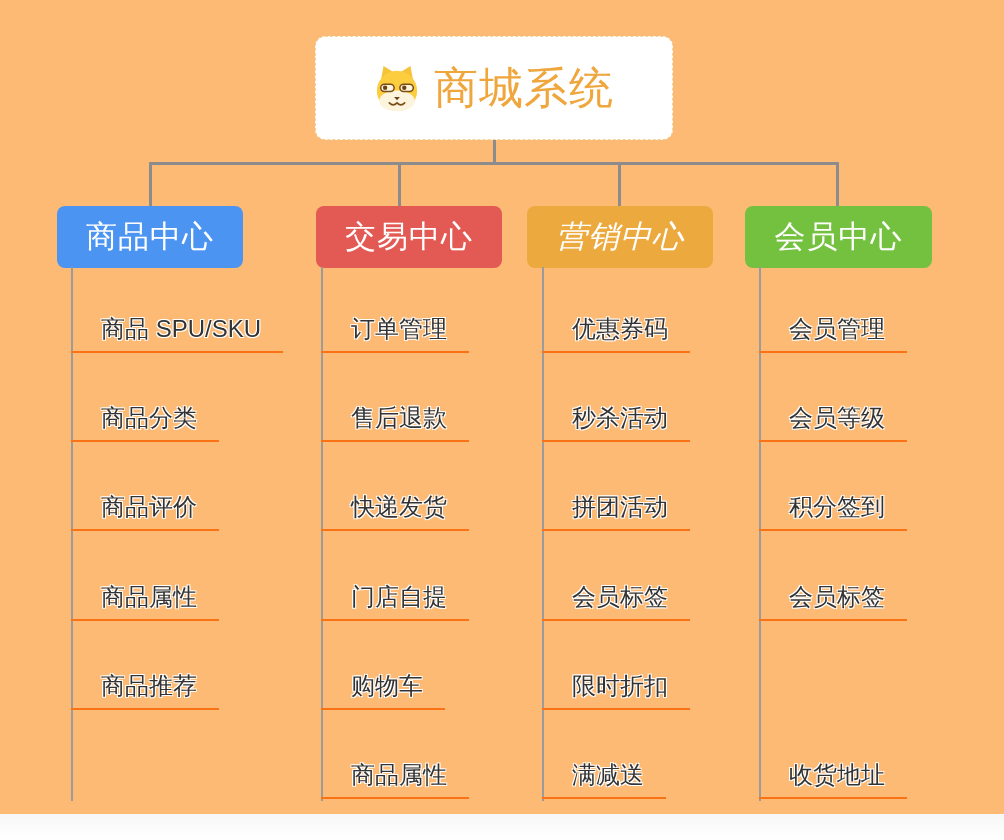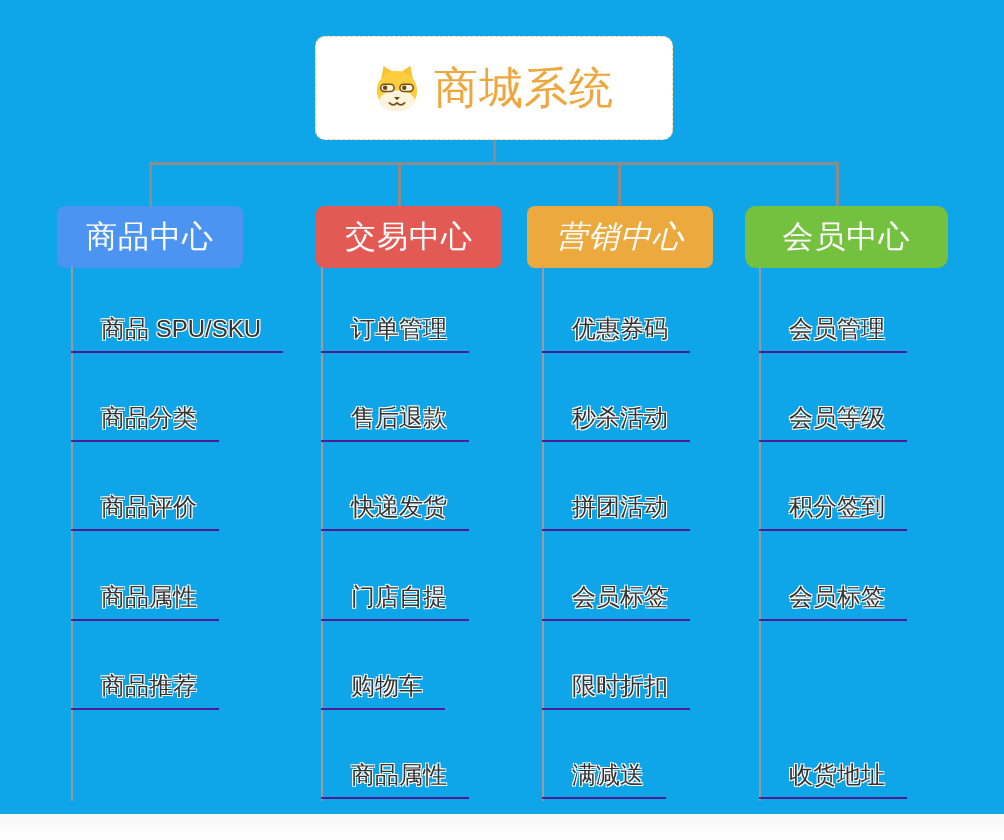--- a/index.html
+++ b/index.html
@@ -1,20 +1,20 @@
 <!DOCTYPE html>
 <html><head>
 <meta charset="utf-8">
 <style>
   html,body { margin:0; padding:0; }
   body { font-family: "Liberation Sans", "DejaVu Sans", sans-serif; background:#f7f7f8; }
 
   .canvas{
     position:relative; width:1004px; height:840px;
-    background:#0ea5e9; overflow:hidden;
+    background:#fdba74; overflow:hidden;
   }
   .bottom-fade{
     position:absolute; left:0; right:0; bottom:0; height:26px;
     background:linear-gradient(#f7f7f8, #ffffff);
   }
 
   
   .line{ position:absolute; background:#8c8c8c; }
   .trunk{ left:493px; top:140px; width:3px; height:24px; }
   .bus  { left:149px; top:162px; width:690px; height:3px; }
@@ -40,28 +40,28 @@
   
   .branch-header{
     position:absolute; top:206px; height:62px; border-radius:8px;
     display:flex; align-items:center; justify-content:center;
     color:#ffffff; font-size:31px; font-weight:500; letter-spacing:1px;
     white-space:nowrap; cursor:default;
   }
   .b0{ left:57px;  width:186px; }
   .b1{ left:307px; width:186px;margin-left:9px; }
   .b2{ left:527px; width:186px;font-style:italic; }
-  .b3{ left:745px; width:203px;border-radius:11px; }
+  .b3{ left:745px; width:187px; }
 
   
   .item{
     position:absolute; box-sizing:content-box;
     padding:0 22px 7px 30px; font-size:24px; line-height:30px;
     color:#333333; white-space:nowrap;
-    border-bottom:2px solid #4c1d95;
+    border-bottom:2px solid #f97316;
     text-shadow:1px 1px 0 #fff,-1px -1px 0 #fff,1px -1px 0 #fff,-1px 1px 0 #fff;
   }
   .c0{ left:71px; } .c1{ left:321px; } .c2{ left:542px; } .c3{ left:759px; }
   .r0{ top:314px; } .r1{ top:403px; } .r2{ top:492px; }
   .r3{ top:582px; } .r4{ top:671px; } .r5{ top:760px; }
 </style>
 </head>
 <body>
 
 <div class="canvas">

